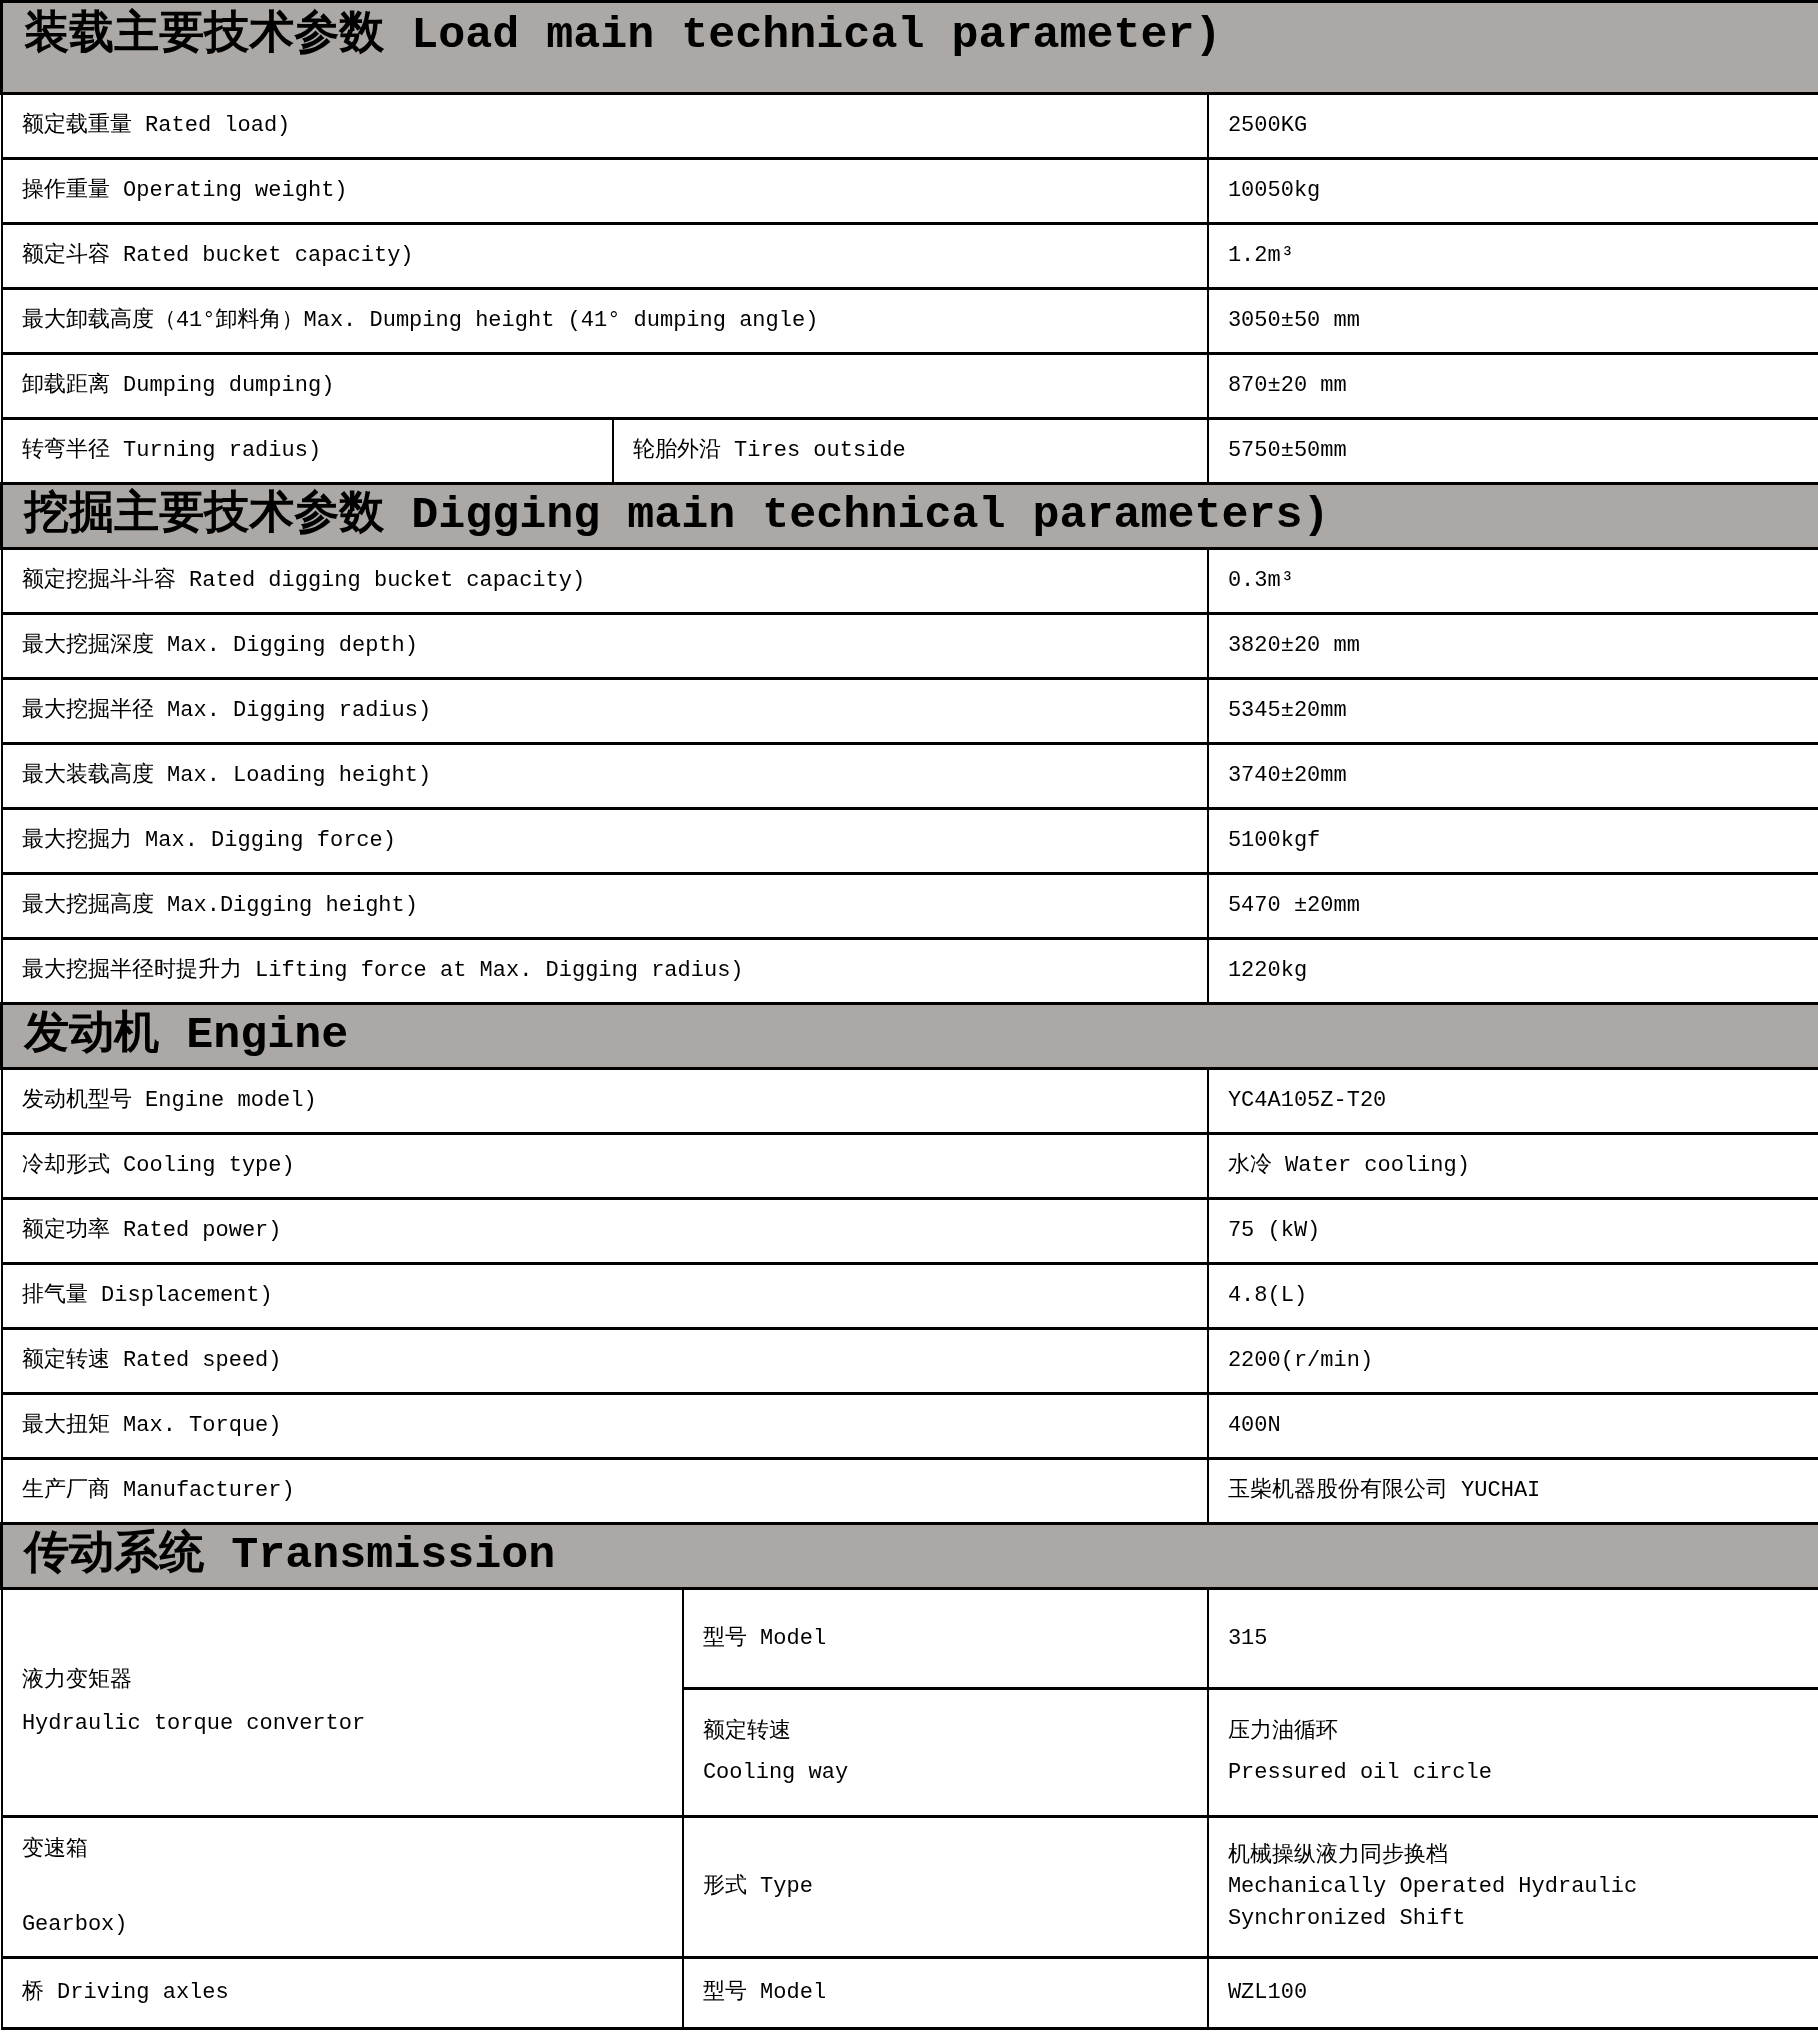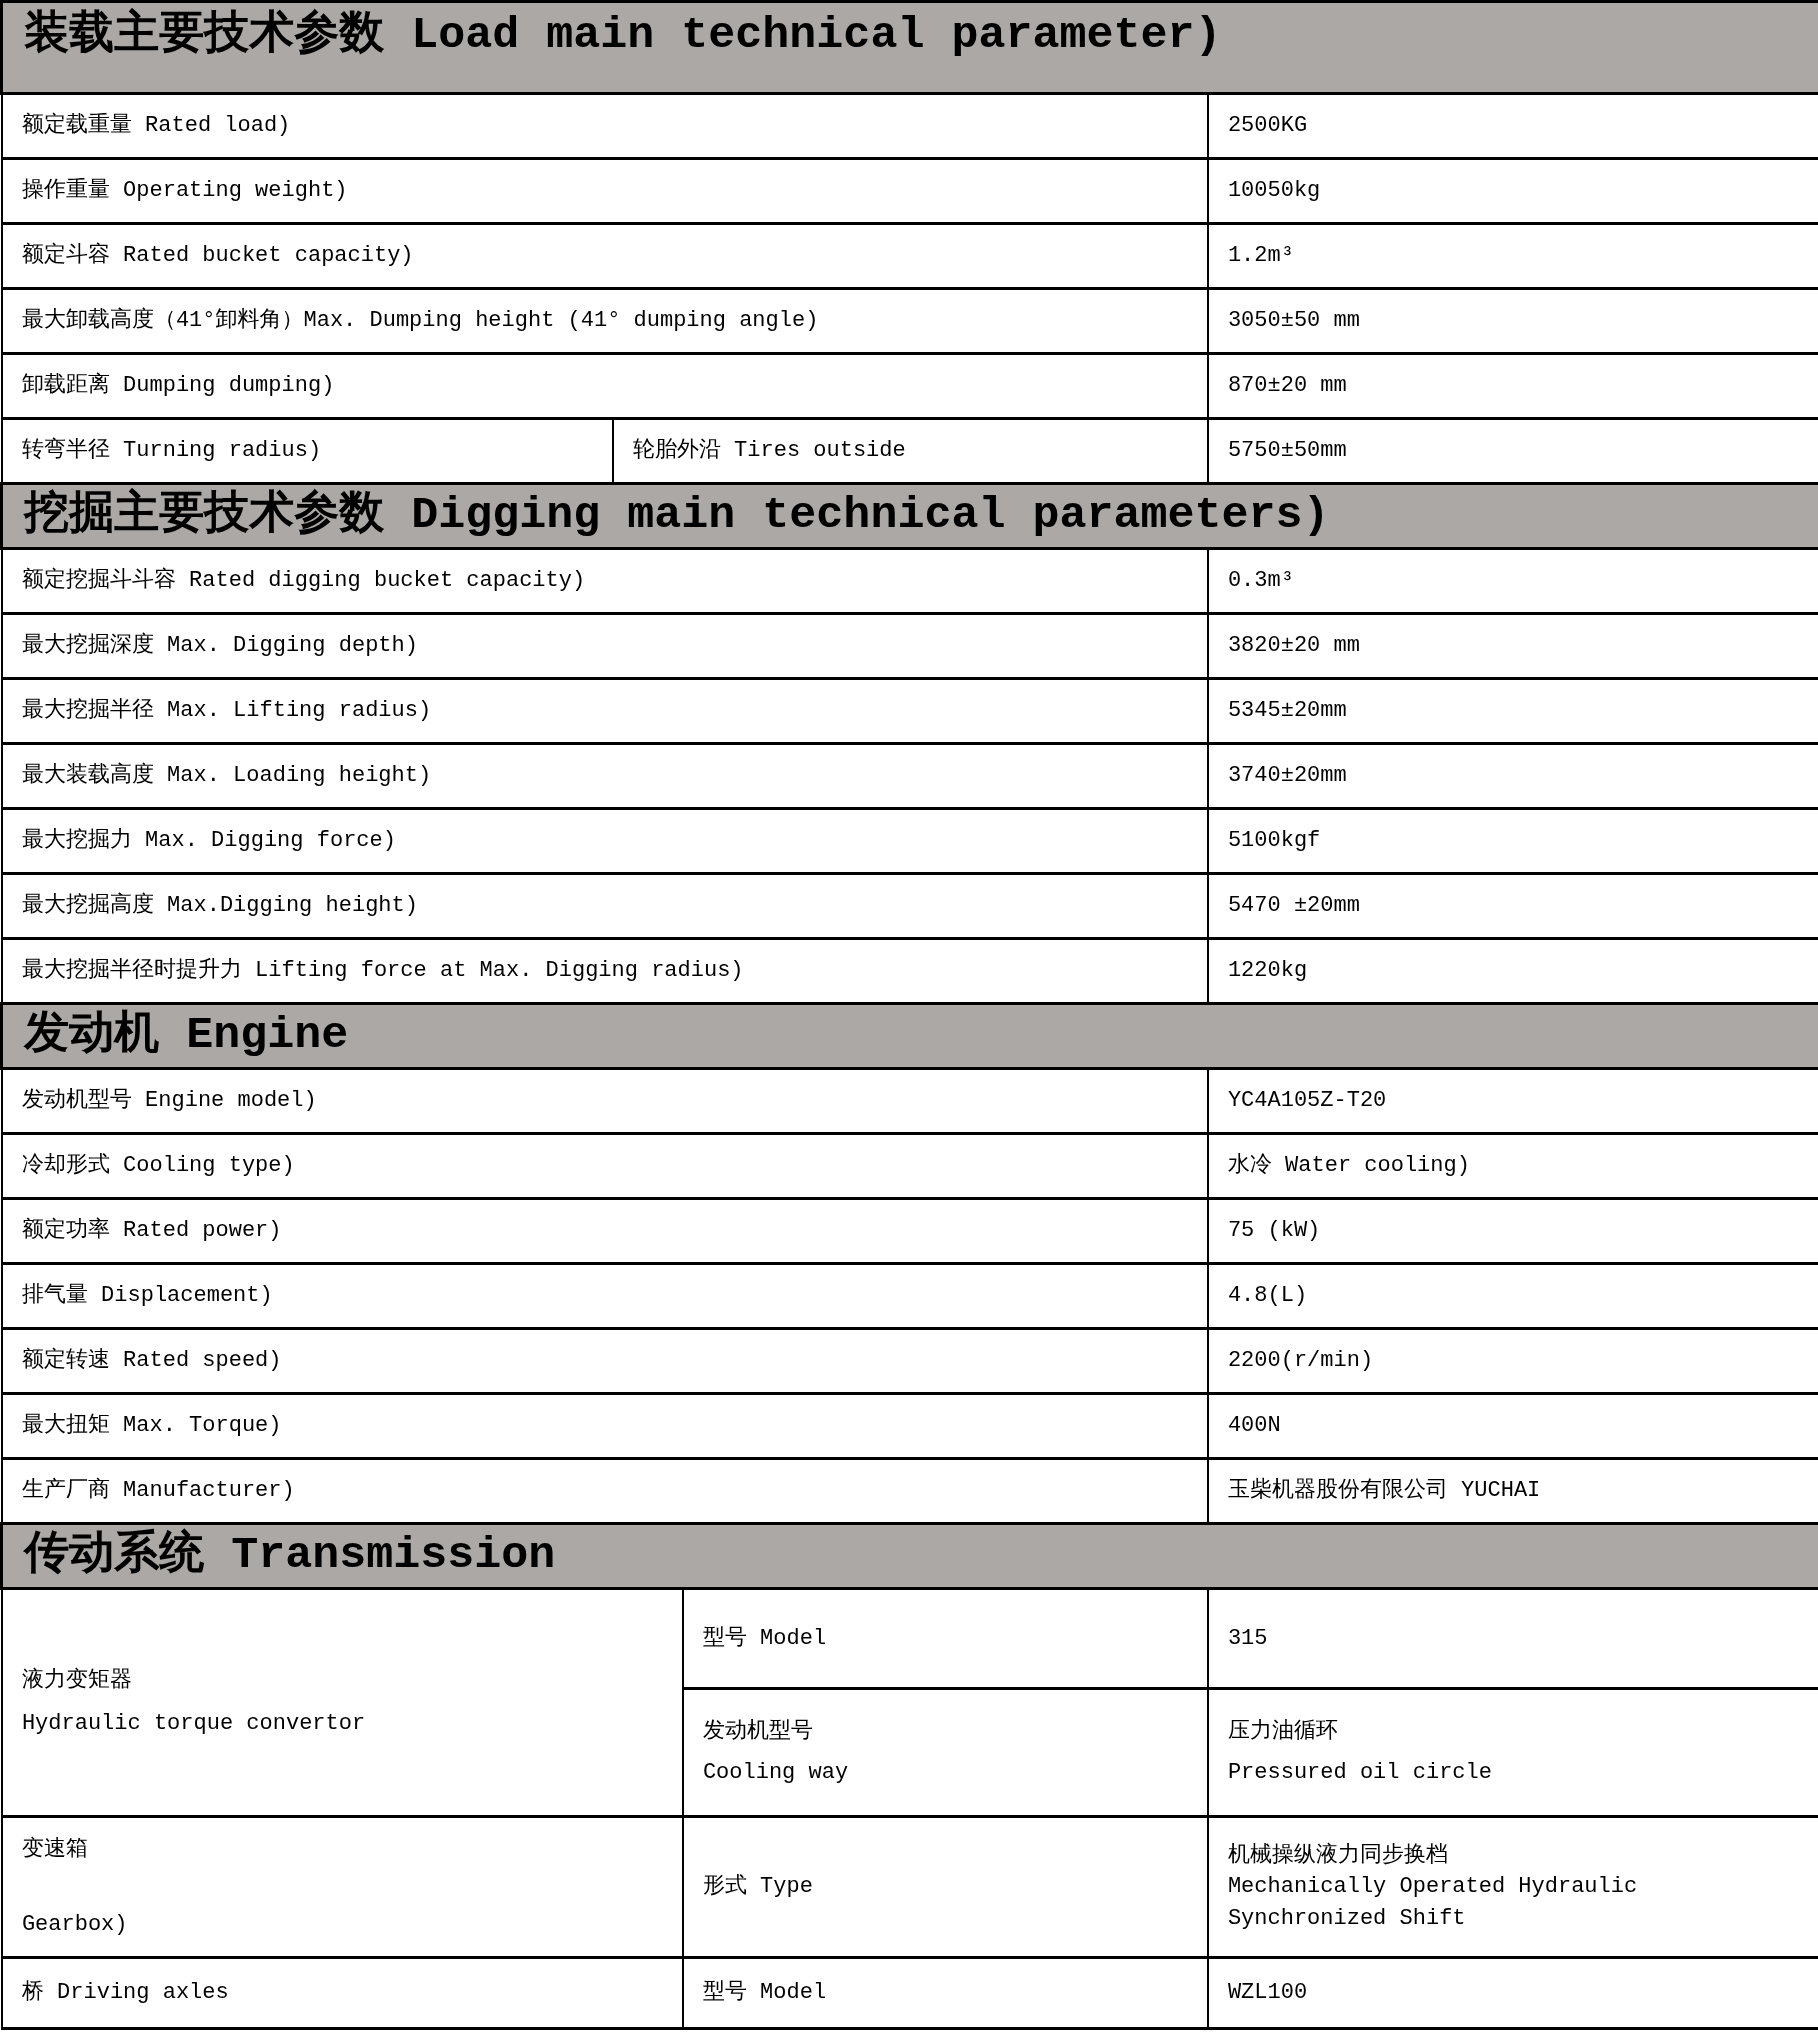--- a/index.html
+++ b/index.html
@@ -96,21 +96,21 @@
   </tr>
   <tr class="h-std">
     <td colspan="3">额定挖掘斗斗容 Rated digging bucket capacity)</td>
     <td>0.3m³</td>
   </tr>
   <tr class="h-std">
     <td colspan="3">最大挖掘深度 Max. Digging depth)</td>
     <td>3820±20 mm</td>
   </tr>
   <tr class="h-std">
-    <td colspan="3">最大挖掘半径 Max. Lifting radius)</td>
+    <td colspan="3">最大挖掘半径 Max. Digging radius)</td>
     <td>5345±20mm</td>
   </tr>
   <tr class="h-std">
     <td colspan="3">最大装载高度 Max. Loading height)</td>
     <td>3740±20mm</td>
   </tr>
   <tr class="h-std">
     <td colspan="3">最大挖掘力 Max. Digging force)</td>
     <td>5100kgf</td>
   </tr>
@@ -161,21 +161,21 @@
   <tr class="h-t1">
     <td colspan="2" rowspan="2" class="gap-sm">
       <div class="line">液力变矩器</div>
       <div class="line">Hydraulic torque convertor</div>
     </td>
     <td>型号 Model</td>
     <td>315</td>
   </tr>
   <tr class="h-t2">
     <td class="gap-md">
-      <div class="line">发动机型号</div>
+      <div class="line">额定转速</div>
       <div class="line">Cooling way</div>
     </td>
     <td class="gap-md">
       <div class="line">压力油循环</div>
       <div class="line">Pressured oil circle</div>
     </td>
   </tr>
   <tr class="h-t3">
     <td colspan="2" class="gap-lg">
       <div class="line">变速箱</div>

